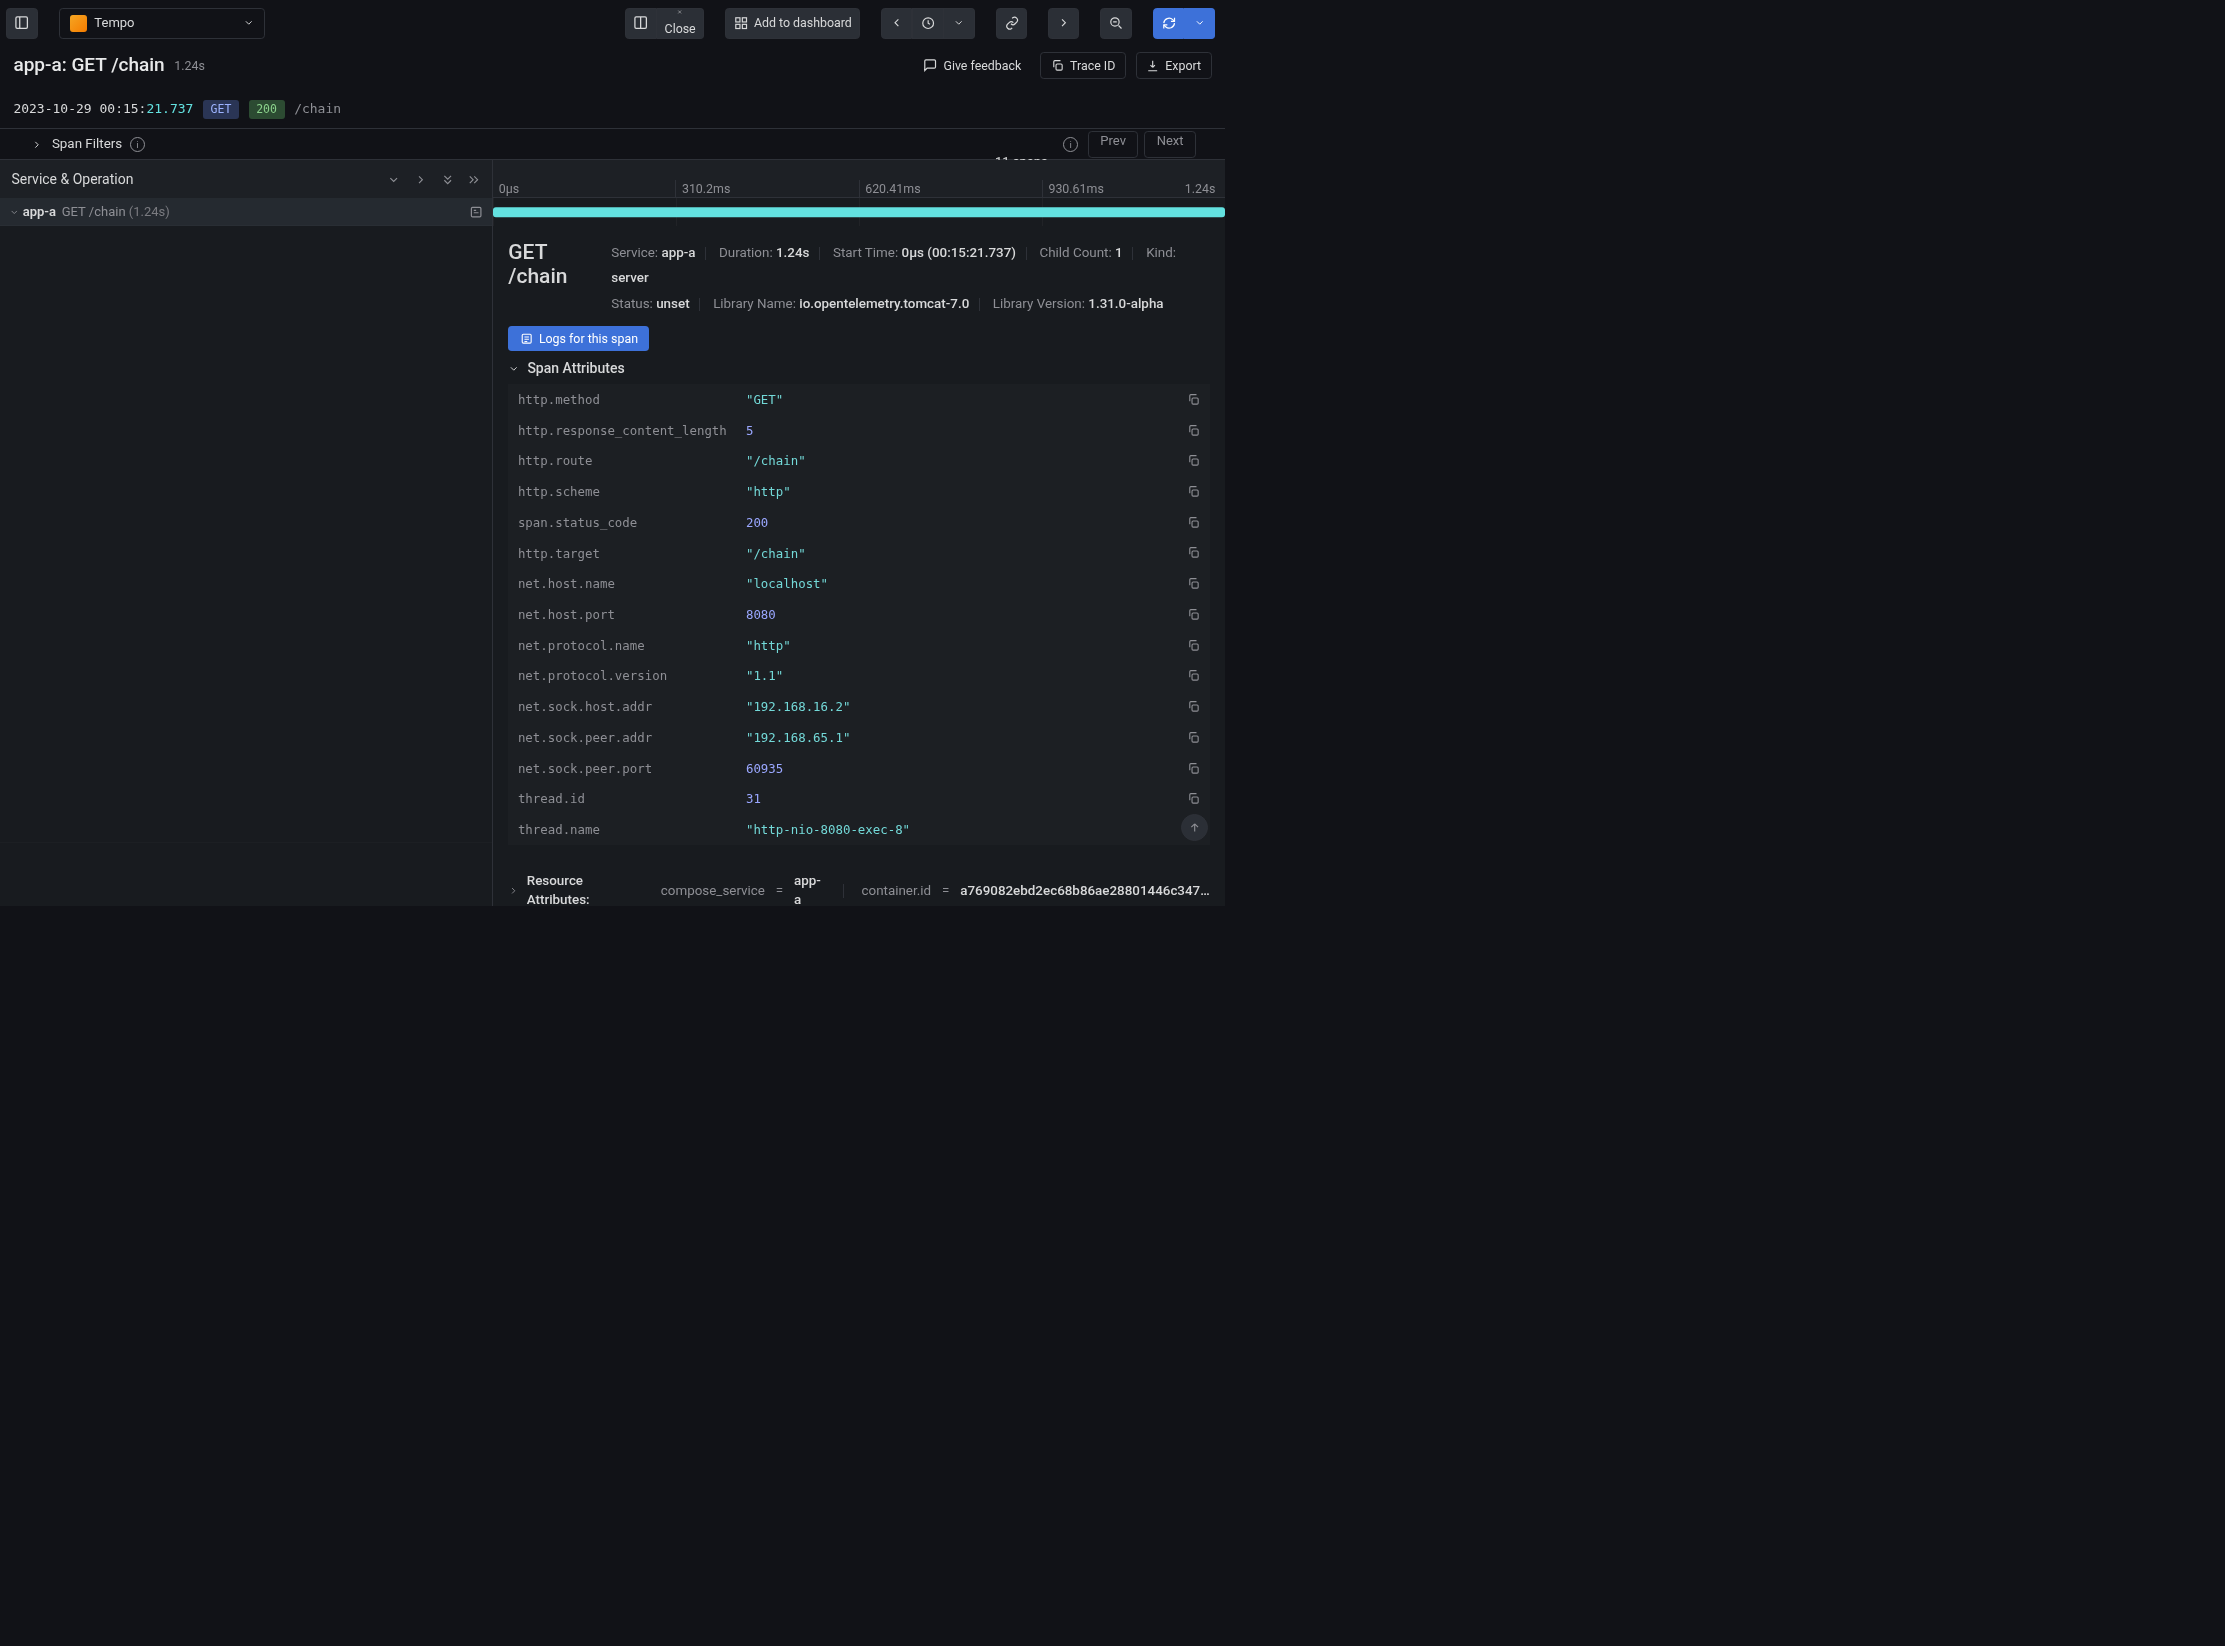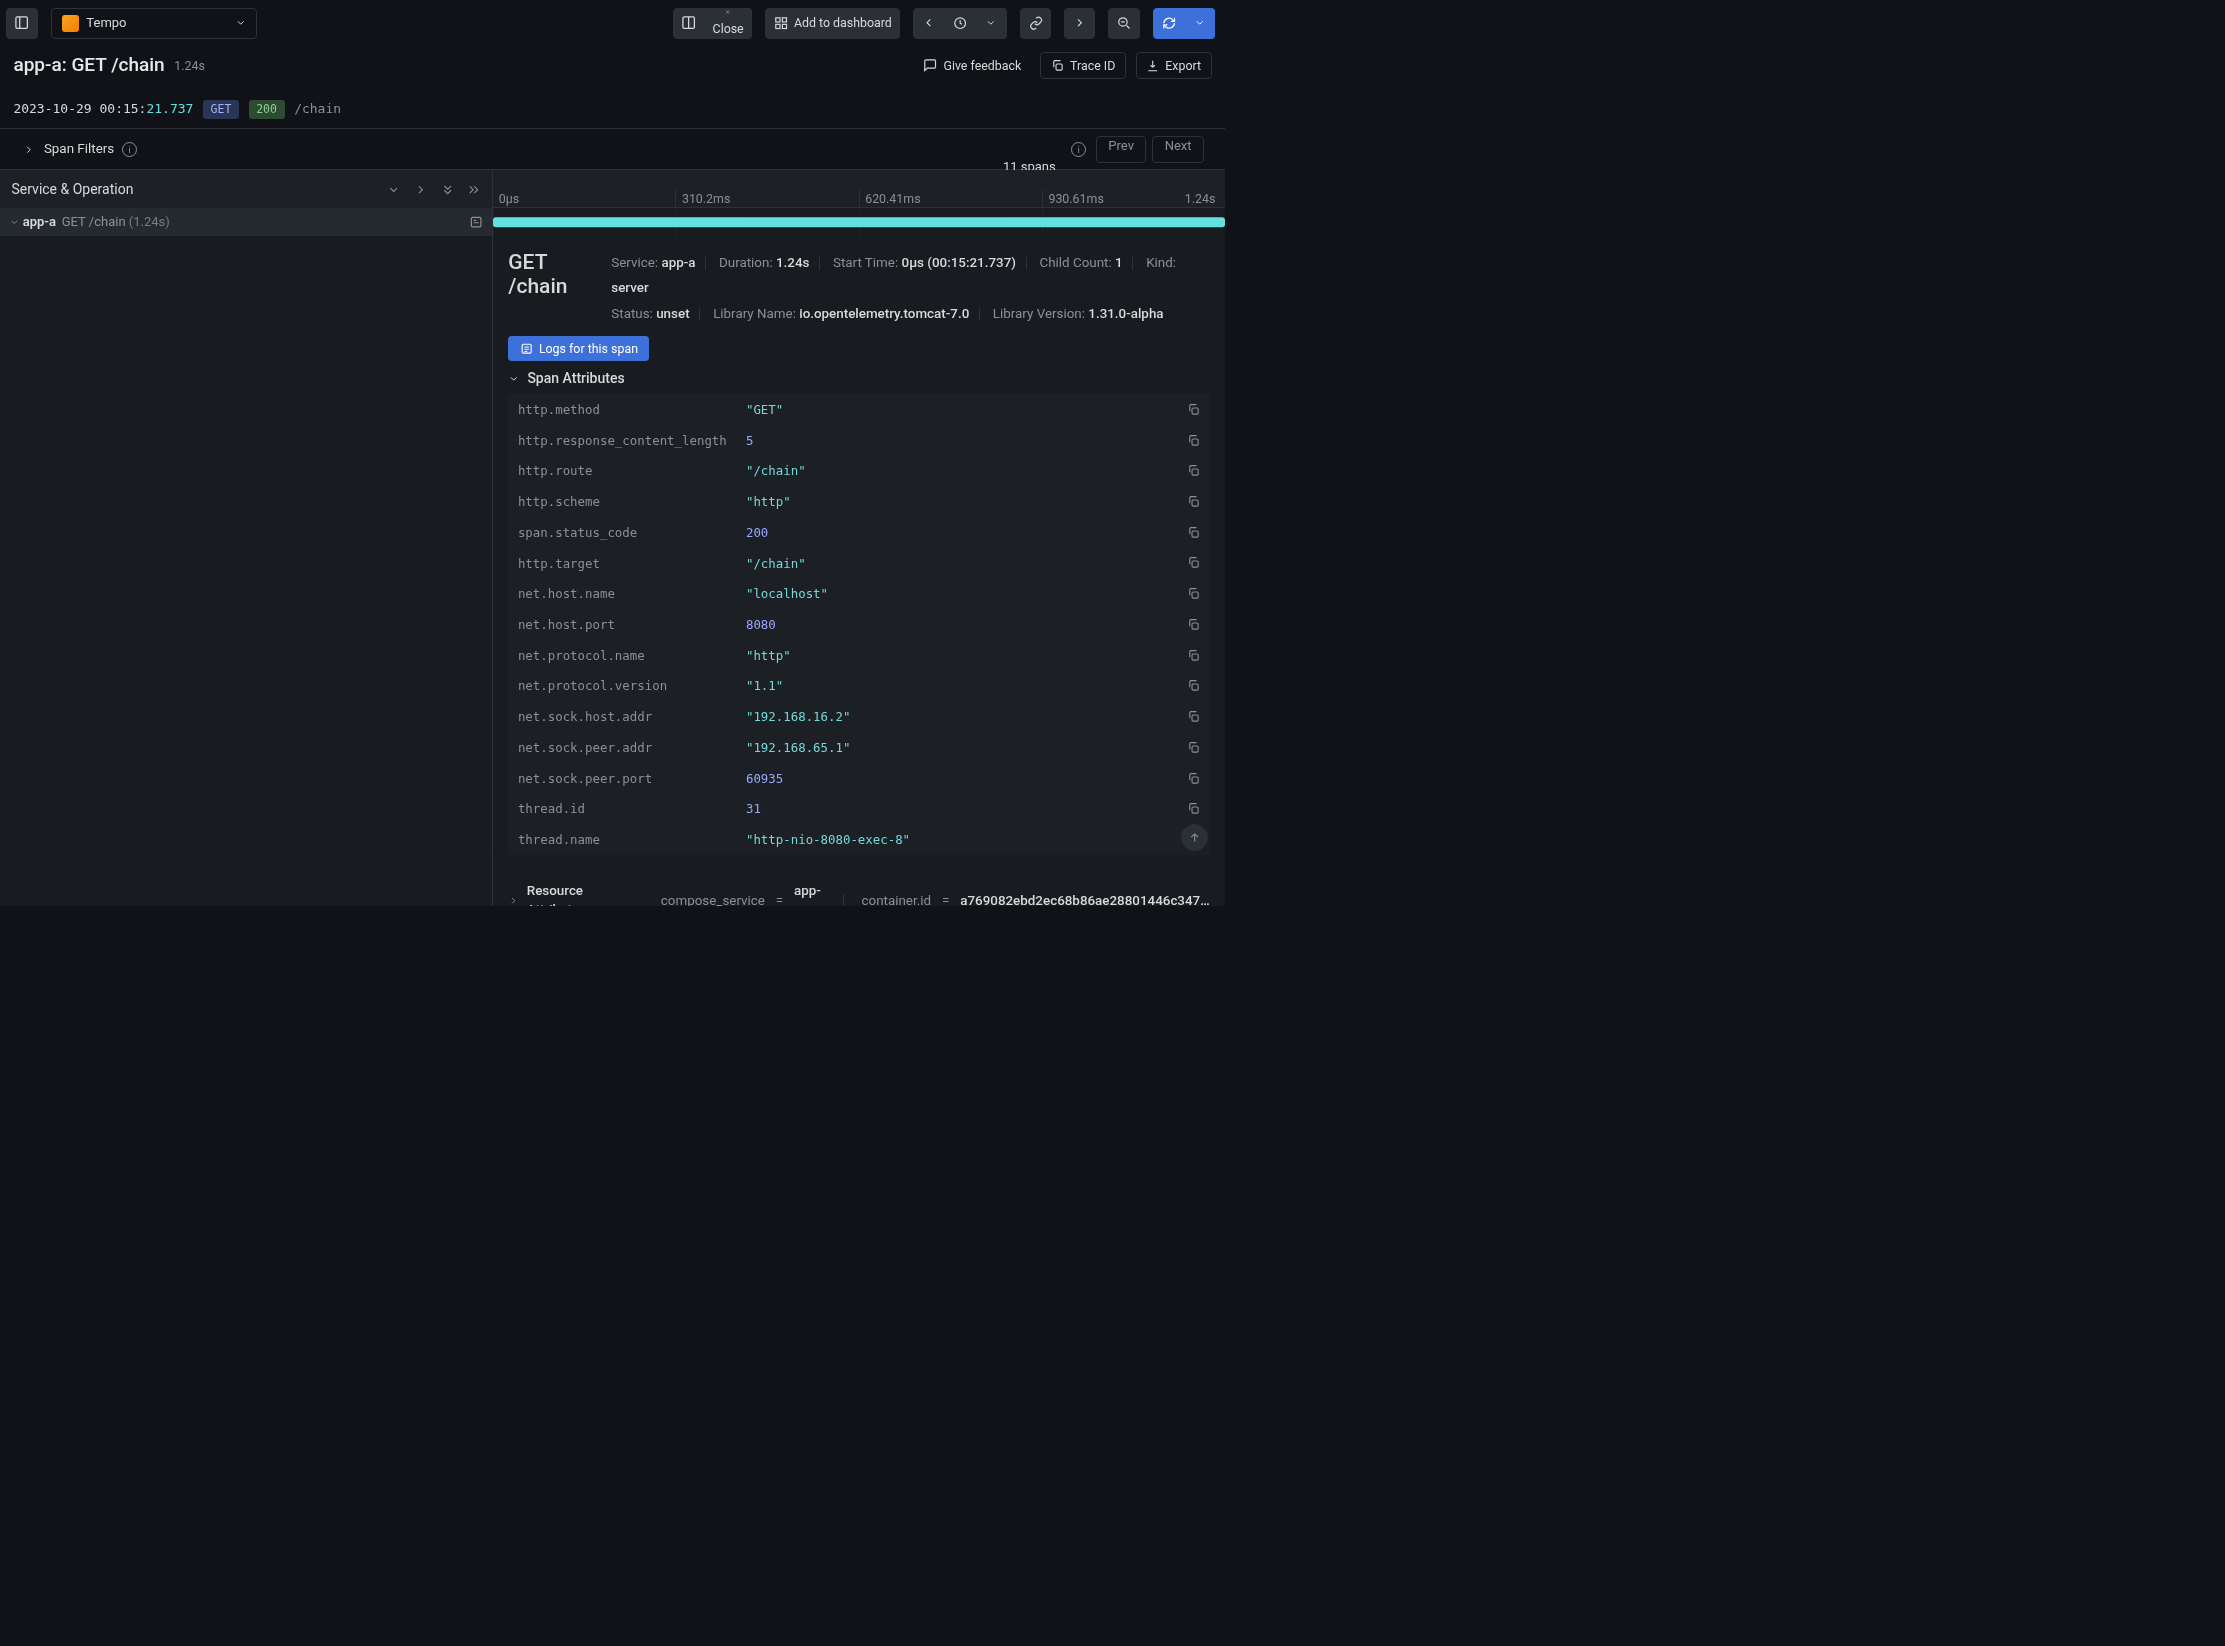--- a/index.html
+++ b/index.html
@@ -7,21 +7,21 @@
     --border:#2e3138; --text:#d8d9da; --text-dim:#8e8f95; --text-fade:#7a7b80;
     --accent:#63e1e0; --link:#88a3ff; --blue:#3d71d9; --blue-bg:#3d71d9;
     --green-pill:#2c4b32; --green-text:#8bd18b;
     --button-bg:#2b2f36; --hover:#2c3036;
   }
   * { box-sizing:border-box; }
   body { margin:0; font-family:-apple-system,BlinkMacSystemFont,"Segoe UI",Roboto,sans-serif;
          background:var(--bg0); color:var(--text); font-size:13px; line-height:1.4;
          width:1225px; height:906px; overflow:hidden; }
   
-  .topbar { display:flex; align-items:center; gap:13px; padding:7.6px 9.6px 7.6px 5.7px; }
+  .topbar { display:flex; align-items:center; gap:21px; padding:7.6px 9.6px 7.6px 5.7px; }
   .icon-btn { display:inline-flex; align-items:center; justify-content:center; height:31px;
               min-width:31px; padding:0 7.6px; border-radius:3.8px; background:var(--button-bg);
               border:1px solid var(--border); color:var(--text); cursor:pointer; gap:5.7px;
               user-select:none; font-size:12.4px; white-space:nowrap; }
   .icon-btn.blue { background:var(--blue-bg); border-color:var(--blue-bg); }
   .btn-group { display:flex; gap:0; }
   .btn-group > .icon-btn { border-radius:0;flex-direction:column; }
   .btn-group > .icon-btn:first-child { border-radius:3.8px 0 0 3.8px; }
   .btn-group > .icon-btn:last-child { border-radius:0 3.8px 3.8px 0; border-left:none; }
   .ds-select { display:flex; align-items:center; gap:7.6px; height:31px; padding:0 9.6px;
@@ -40,21 +40,21 @@
   .th-btn.plain { border:none; }
   .th-row2 { display:flex; align-items:center; gap:9.6px; margin-top:21px; }
   .ts { font-family:ui-monospace,Menlo,monospace; font-size:13px; color:var(--text); }
   .ts .hot { color:var(--accent); }
   .pill { display:inline-flex; align-items:center; height:19px; padding:0 7.6px; border-radius:2.9px;
           font-size:11.5px; font-weight:500; font-family:ui-monospace,Menlo,monospace; }
   .pill.get { background:#2a3555; color:#9db3ff; }
   .pill.code { background:var(--green-pill); color:var(--green-text); }
   .path { color:var(--text-dim); font-family:ui-monospace,Menlo,monospace; }
   
-  .filter-row { display:flex; align-items:center; height:42px; padding:0 21px;
+  .filter-row { display:flex; align-items:center; height:32px; padding:0 29px;
                 border-top:1px solid var(--border); border-bottom:1px solid var(--border); }
   .caret { width:15.3px; height:15.3px; display:inline-flex; align-items:center; justify-content:center; }
   .filter-title { margin-left:7.6px; font-size:13.4px; }
   .info-dot{ margin-left:7.6px; width:15.3px;height:15.3px;border:1px solid var(--text-dim);border-radius:50%;
              display:inline-flex;align-items:center;justify-content:center;font-size:9.6px;color:var(--text-dim);}
   .spans-count { color:var(--text); margin-right:7.6px;margin-top:36px; }
   .nav-btn { height:27px; padding:0 11.5px; border:1px solid var(--border); border-radius:3.8px;
              color:var(--text-dim); cursor:default; }
   .nav-btn + .nav-btn { margin-left:5.7px; }
   

